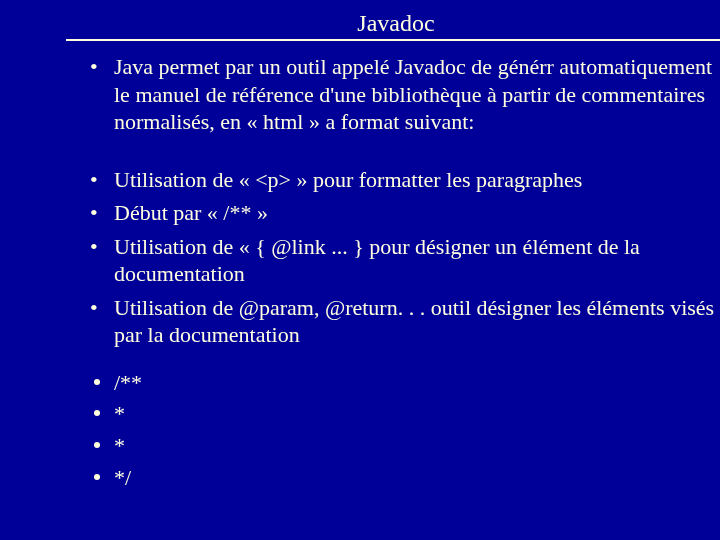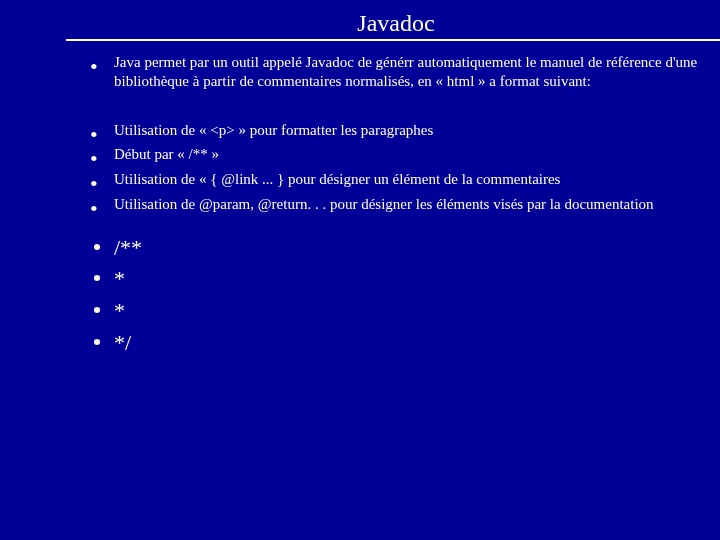--- a/index.html
+++ b/index.html
@@ -34,21 +34,21 @@
     background: #ffffe0;
     margin: 0 auto 12px auto;
   }
   ul.body {
     margin: 0;
     padding: 0 10px 0 26px;
     list-style: none;
   }
   ul.body > li {
     position: relative;
-    font-size: 15px;
+    font-size: 22px;
     line-height: 1.25;
     padding-left: 24px;
     margin: 0 0 6px 0;
     color: #ffffe0;
   }
   ul.body > li::before {
     content: "•";
     position: absolute;
     left: 0;
     top: 0;
@@ -91,22 +91,22 @@
 
   <ul class="body">
     <li>Java permet par un outil appelé Javadoc de générr automatiquement le manuel de référence d'une bibliothèque à partir de commentaires normalisés, en « html » a format suivant:</li>
   </ul>
 
   <div class="gap-lg"></div>
 
   <ul class="body">
     <li>Utilisation de « &lt;p&gt; » pour formatter les paragraphes</li>
     <li>Début par « /** »</li>
-    <li>Utilisation de « { @link ... } pour désigner un élément de la commentaires</li>
-    <li>Utilisation de @param, @return. . . pour désigner les éléments visés par la documentation</li>
+    <li>Utilisation de « { @link ... } pour désigner un élément de la documentation</li>
+    <li>Utilisation de @param, @return. . . outil désigner les éléments visés par la documentation</li>
   </ul>
 
   <ul class="code">
     <li>/**</li>
     <li>*</li>
     <li>*</li>
     <li>*/</li>
   </ul>
 </div>
 

